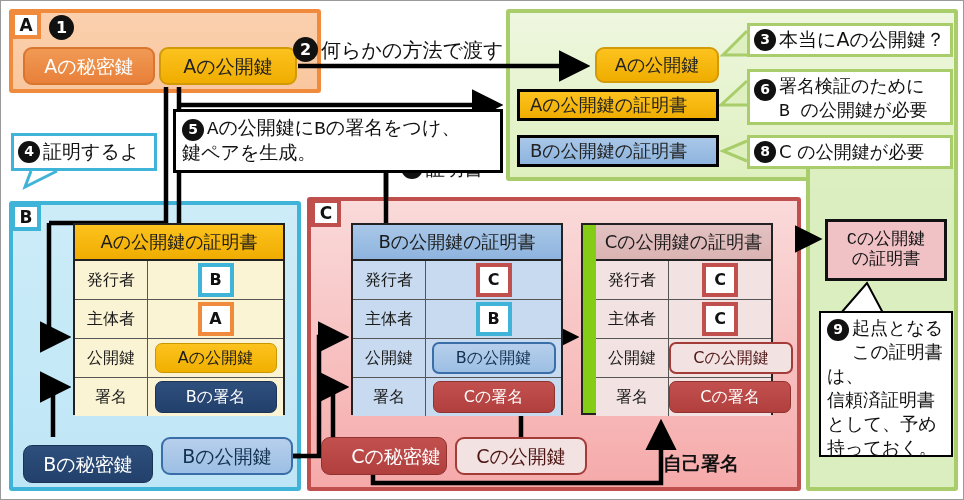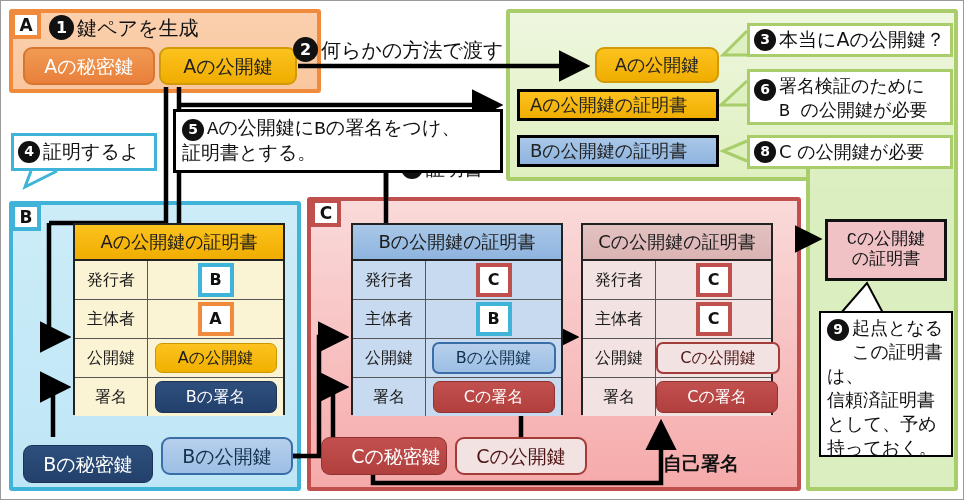--- a/index.html
+++ b/index.html
@@ -149,21 +149,21 @@
   
   .certB{left:350px;top:222px;width:212px;height:192px;background:#c8daf0;}
   .certB .hd{background:linear-gradient(180deg,#a9c7e8 0%,#8eb4de 100%);}
   .certB .row{background:#c8daf0;}
   .vp-pubB{background:linear-gradient(180deg,#b7cfec 0%,#9cbfe4 100%);
            border:2px solid #3a6ea8;color:#12304f;min-width:104px;}
   .vp-sigC{background:linear-gradient(180deg,#c2504e 0%,#b03f3d 100%);
            border:1px solid #8f3230;color:#fff;min-width:104px;height:30px;}
 
   
-  .certC{left:580px;top:222px;width:192px;height:192px;background:#84cc16;}
+  .certC{left:580px;top:222px;width:192px;height:192px;background:#84cc16;padding-left:13px;}
   .certC .hd{background:linear-gradient(180deg,#e3c2c2 0%,#dbb3b3 100%);}
   .certC .row{background:#f3e2e2;}
   .vp-pubC{background:#f2e2e2;border:2px solid #a33b39;color:#4c1514;min-width:104px;}
 
   
   .pill-privB{left:22px;top:444px;width:130px;height:38px;
     background:linear-gradient(180deg,#2e4f7d 0%,#22406b 100%);
     border:1px solid #1b3355;color:#fff;font-size:19px;}
   .pill-pubB{left:160px;top:436px;width:132px;height:38px;
     background:linear-gradient(180deg,#b7cfec 0%,#9cbfe4 100%);
@@ -246,21 +246,20 @@
 
     <path d="M840,312 L866,282 L882,312" fill="#fff" stroke="#000" stroke-width="2"></path>
   </svg>
 
   <div class="abs tag tag-a">A</div>
   <div class="abs tag tag-b">B</div>
   <div class="abs tag tag-c">C</div>
 
   <div class="abs steplabel" style="left:48px;top:14px;">
     <span class="num num-lg">1</span>
-    <span>鍵ペアを生成</span>
   </div>
 
   <div class="abs pill pill-priv-a">Aの秘密鍵</div>
   <div class="abs pill pill-pub-a">Aの公開鍵</div>
 
   <div class="abs steplabel step2">
     <span class="num num-lg">2</span>
     <span>何らかの方法で渡す</span>
   </div>
 
@@ -288,21 +287,21 @@
   </div>
 
   <div class="abs bubble bubble-4">
     <span class="num">4</span>
     <span>証明するよ</span>
   </div>
 
   <div class="abs bubble bubble-5">
     <span class="num" style="float:left;margin-top:3px;">5</span>
     <span class="bubble-text">Aの公開鍵にBの署名をつけ、
-証明書とする。</span>
+鍵ペアを生成。</span>
   </div>
 
   <div class="abs cert certA">
     <div class="hd">Aの公開鍵の証明書</div>
     <div class="row">
       <div class="lbl">発行者</div>
       <div class="val">
         <span class="idbox id-b">B</span>
       </div>
     </div>

